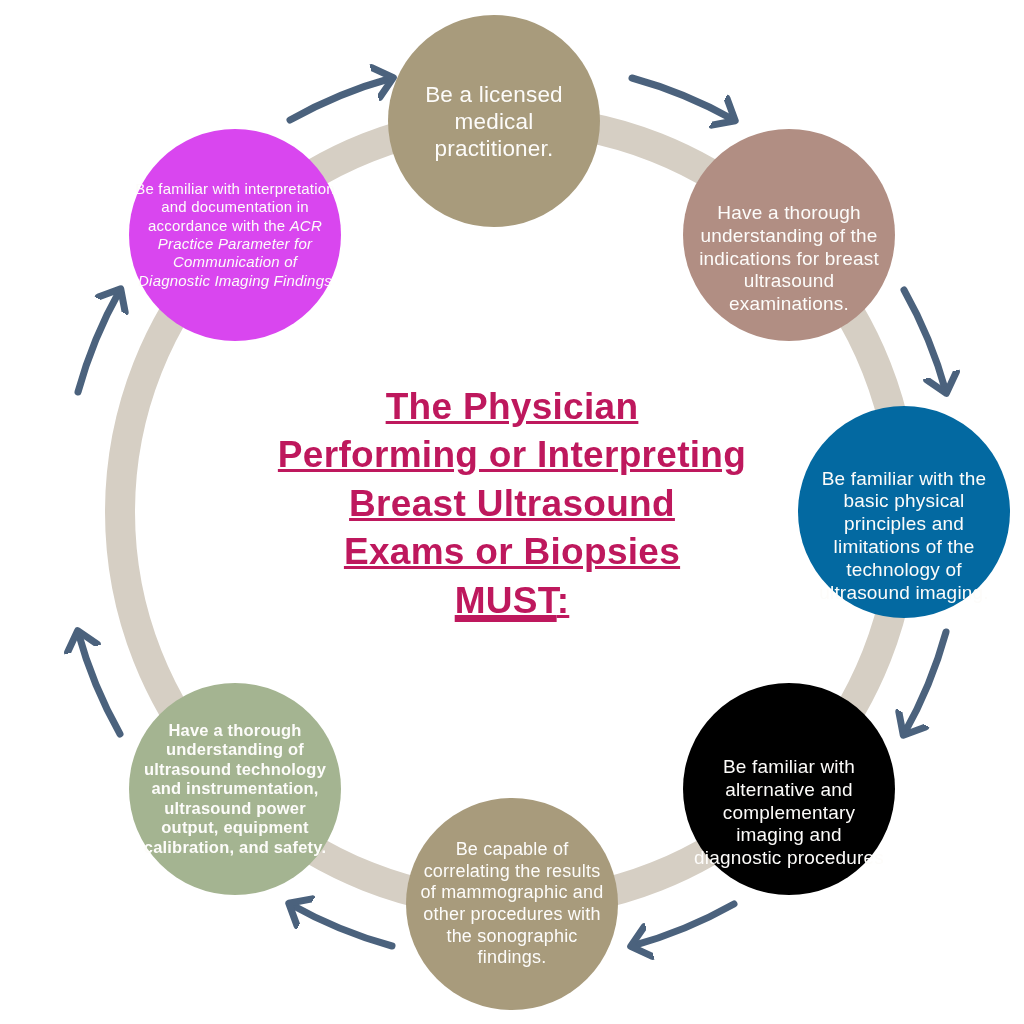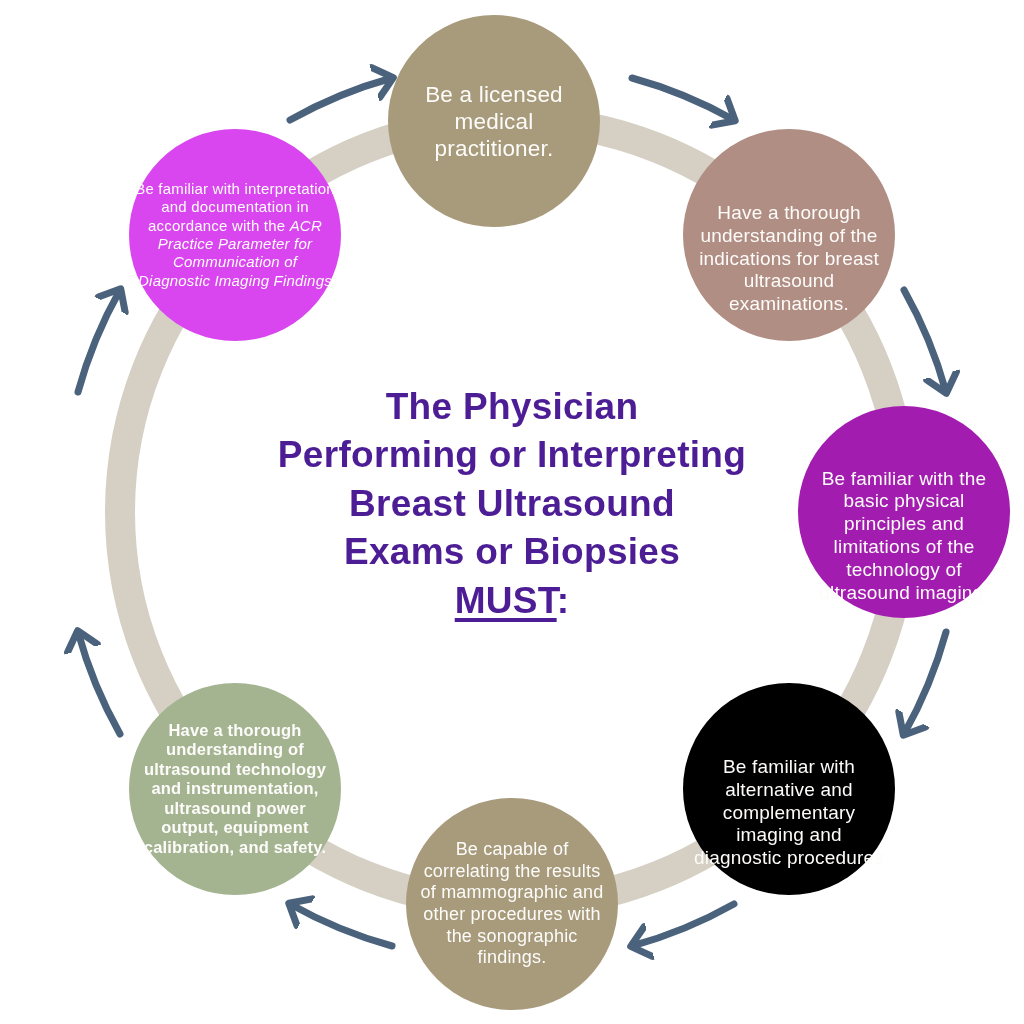--- a/index.html
+++ b/index.html
@@ -98,21 +98,21 @@
   </svg>
 
   <div class="node node-top" style="background-color: rgb(168, 155, 124);">
     <div class="node-text fs22">Be a licensed medical practitioner.</div>
   </div>
 
   <div class="node node-top-right" style="background-color: rgb(177, 142, 131);">
     <div class="node-text fs19">Have a thorough understanding of the indications for breast ultrasound examinations.</div>
   </div>
 
-  <div class="node node-right" style="background-color: #a21caf; text-align: center;">
+  <div class="node node-right" style="background-color: #0369a1; text-align: center;">
     <div class="node-text fs19">Be familiar with the basic physical principles and limitations of the technology of ultrasound imaging.</div>
   </div>
 
   <div class="node node-bottom-right" style="background-color: #000000;">
     <div class="node-text fs19">Be familiar with alternative and complementary imaging and diagnostic procedures</div>
   </div>
 
   <div class="node node-bottom" style="background-color: rgb(168, 155, 124);">
     <div class="node-text fs18">Be capable of correlating the results of mammographic and other procedures with the sonographic findings.</div>
   </div>
@@ -122,21 +122,21 @@
   </div>
 
 
   <div class="node node-top-left" style="background-color: #d946ef;">
     <div class="node-text fs15">
       <span>Be familiar with interpretation and documentation in accordance with the</span>
       <span class="italic">ACR Practice Parameter for Communication of Diagnostic Imaging Findings</span>
     </div>
   </div>
 
-  <div class="center-title" style="color: #4c1d95;">
+  <div class="center-title" style="color: #be185d; text-decoration: underline;">
     <div>The Physician</div>
     <div>Performing or Interpreting</div>
     <div>Breast Ultrasound</div>
     <div>Exams or Biopsies</div>
     <div><span class="must-underline">MUST</span><span>:</span></div>
   </div>
 
 </div>
 
 </body></html>

